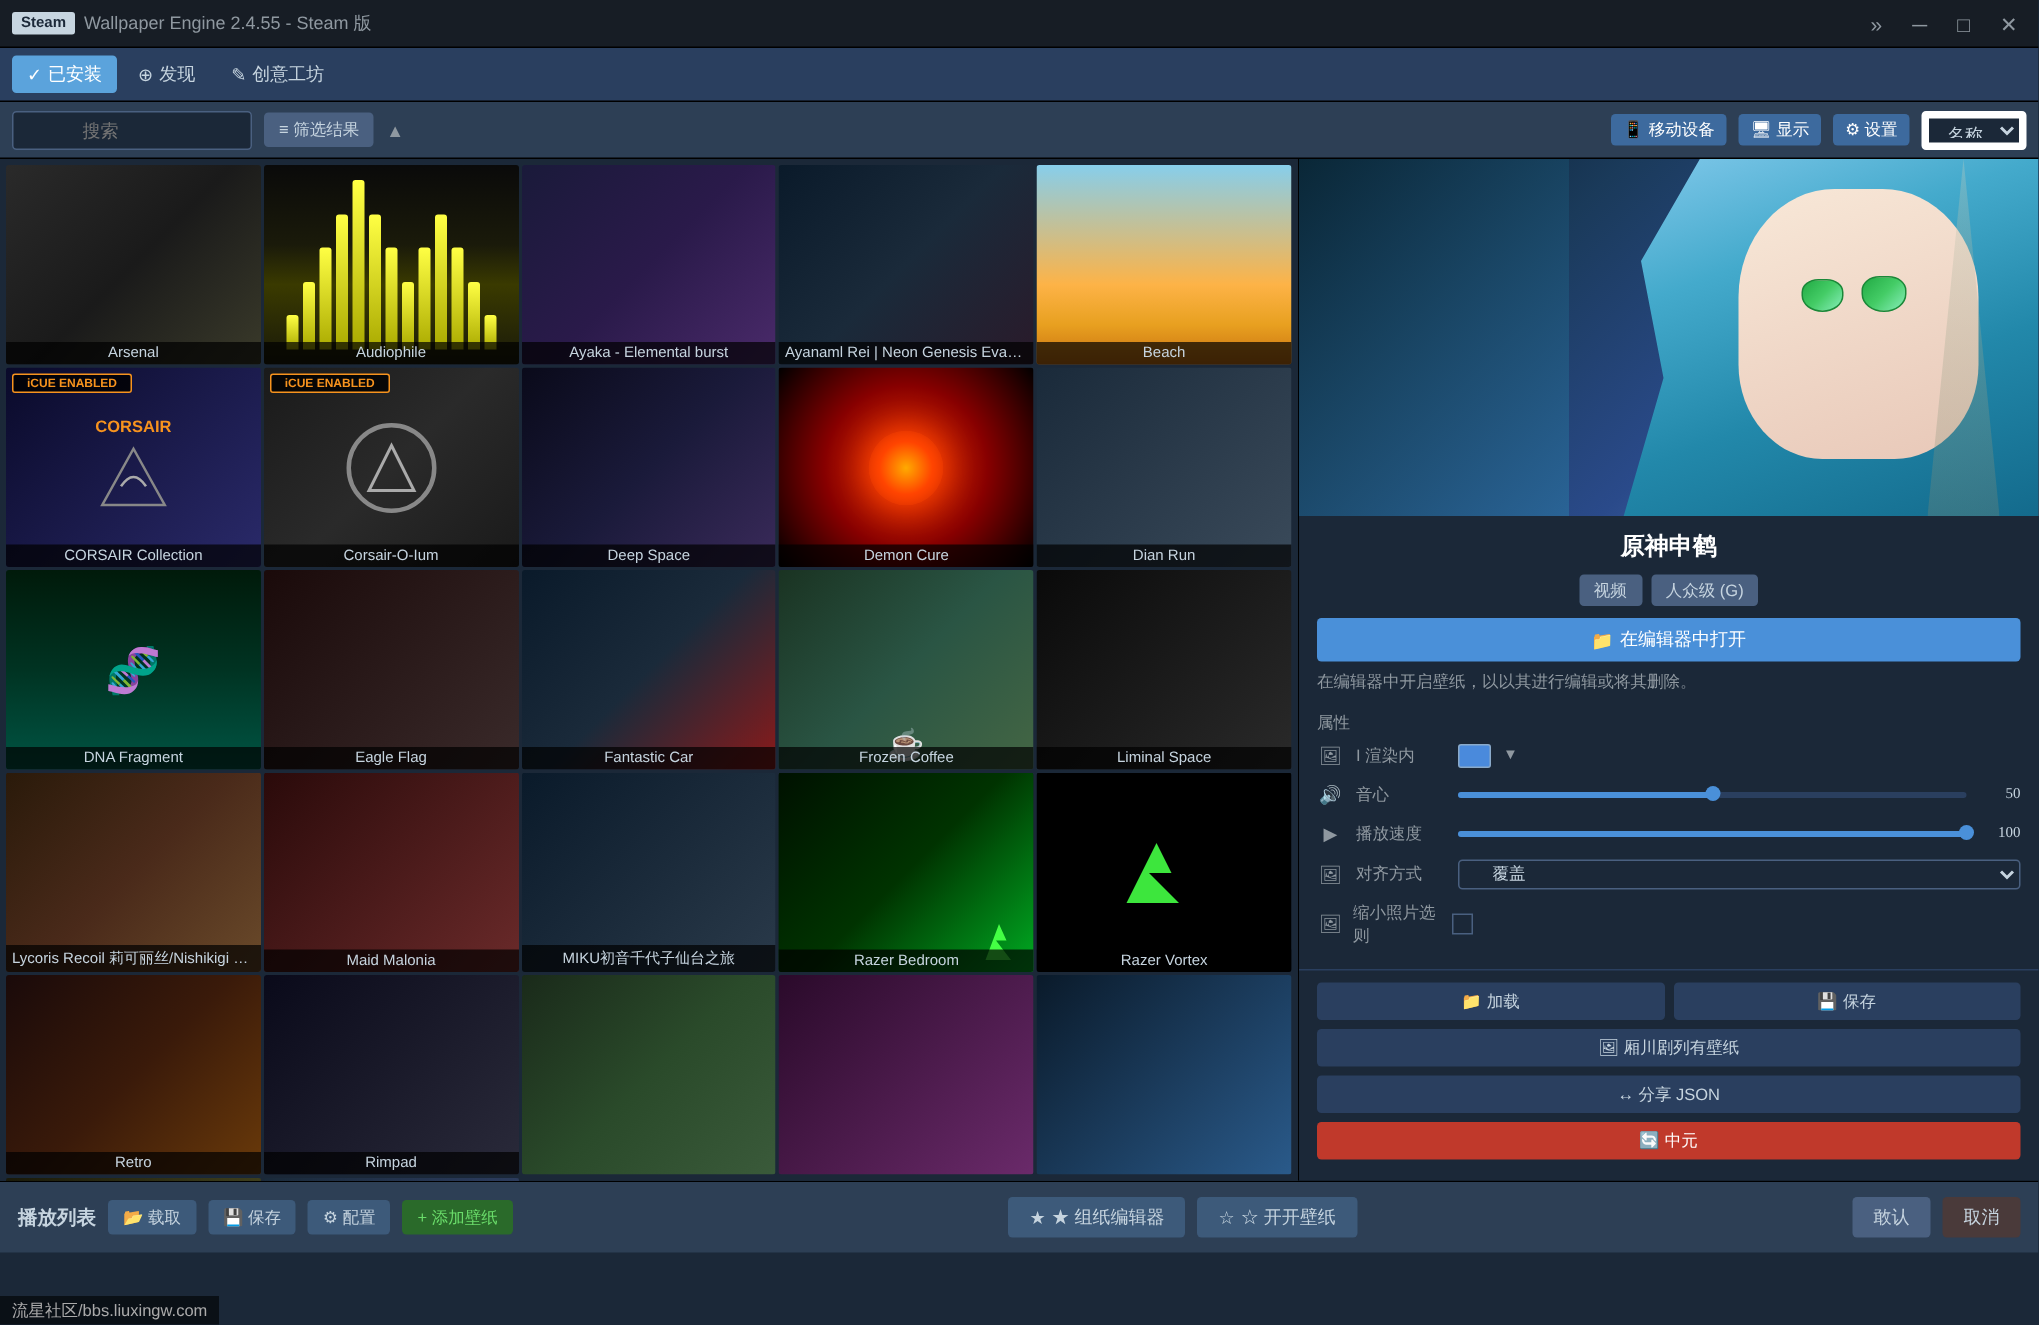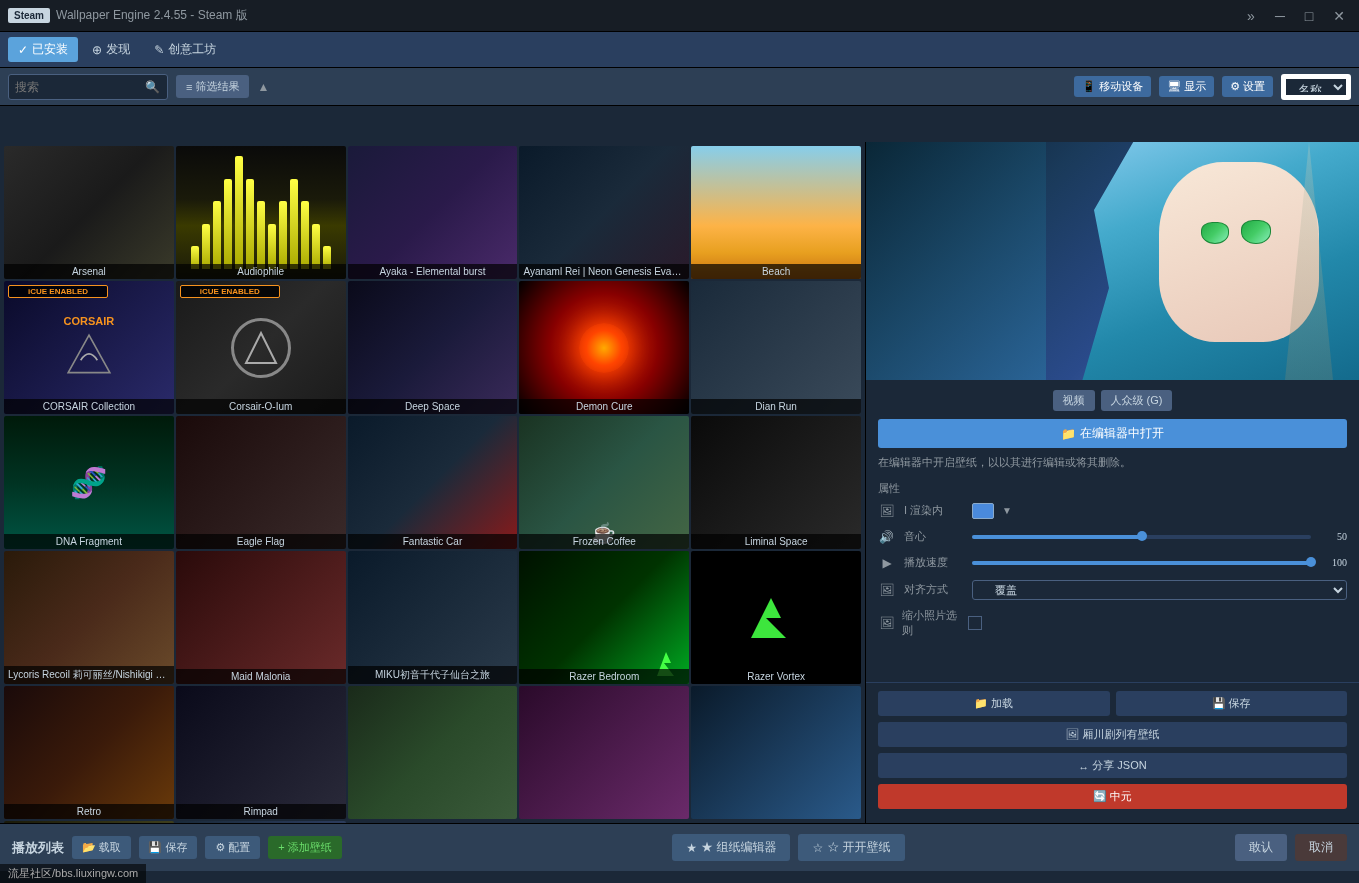--- a/index.html
+++ b/index.html
@@ -67,20 +67,21 @@
       height: 26px;
       width: 160px;
     }
     .search-input {
       background: none;
       border: none;
       color: #0ea5e9;
       font-size: 12px;
       width: 130px;
       outline: none;
+      margin-left: 40px;
     }
     .filter-btn {
       background: #4a6080;
       border: none;
       border-radius: 3px;
       color: #c6d4df;
       padding: 4px 10px;
       cursor: pointer;
       font-size: 11px;
       display: flex; align-items: center; gap: 3px;
@@ -104,21 +105,20 @@
       padding: 3px 8px;
       cursor: pointer;
       font-size: 11px;
       display: flex; align-items: center; gap: 3px;
     }
 
     
     .main-layout {
       display: flex;
       height: calc(883px - 32px - 36px - 38px - 48px - 48px);
-      margin-top: 36px;
     }
 
     
     .wallpaper-grid {
       width: 865px;
       background: #1b2838;
       overflow-y: auto;
       padding: 4px;
       display: grid;
       grid-template-columns: repeat(5, 1fr);
@@ -163,21 +163,21 @@
     }
     .cue-badge {
       position: absolute;
       top: 4px;
       left: 4px;
       background: rgba(0,0,0,0.8);
       border: 1px solid #f7931e;
       border-radius: 2px;
       font-size: 8px;
       color: #f7931e;
-      padding: 1px 19px;
+      padding: 1px 9px;
       font-weight: bold;
     }
 
     
     .thumb-arsenal { background: linear-gradient(135deg, #2a2a2a 0%, #1a1a1a 50%, #3a3a2a 100%); }
     .thumb-audiophile { background: linear-gradient(180deg, #0a0a0a 0%, #1a1a0a 40%, #3a3a00 60%, #1a1a0a 100%); }
     .thumb-ayaka { background: linear-gradient(135deg, #1a1a3a 0%, #2a1a4a 50%, #4a2a6a 100%); }
     .thumb-ayanamirei { background: linear-gradient(135deg, #0a1a2a 0%, #1a2a3a 50%, #2a1a2a 100%); }
     .thumb-beach { background: linear-gradient(180deg, #1a3a5a 0%, #4a8aaa 40%, #c8a050 70%, #e8c870 100%); }
     .thumb-berserk { background: linear-gradient(135deg, #0a0a0a 0%, #1a0a0a 50%, #2a1a0a 100%); }
@@ -760,20 +760,21 @@
         <div class="anime-face"></div>
         <div class="anime-eye-l"></div>
         <div class="anime-eye-r"></div>
 
         <div style="position:absolute;left:0;top:0;bottom:0;width:180px;background:linear-gradient(135deg,#0a2a3a,#1a4a6a,#2a6a9a);opacity:0.8;"></div>
         <div style="position:absolute;right:10px;bottom:0;width:80px;height:100%;background:linear-gradient(180deg,#c8d0c0,#a0a890,#808870);opacity:0.3;clip-path:polygon(20% 100%,50% 0%,80% 100%);"></div>
       </div>
     </div>
 
     <div class="preview-info">
+      <div class="preview-title">原神申鹤</div>
       <div class="preview-tags">
         <button class="tag-btn">视频</button>
         <button class="tag-btn">人众级 (G)</button>
       </div>
       <button class="open-btn">
         <span>📁</span>
         <span>在编辑器中打开</span>
       </button>
       <div class="preview-desc">在编辑器中开启壁纸，以以其进行编辑或将其删除。</div>
 

